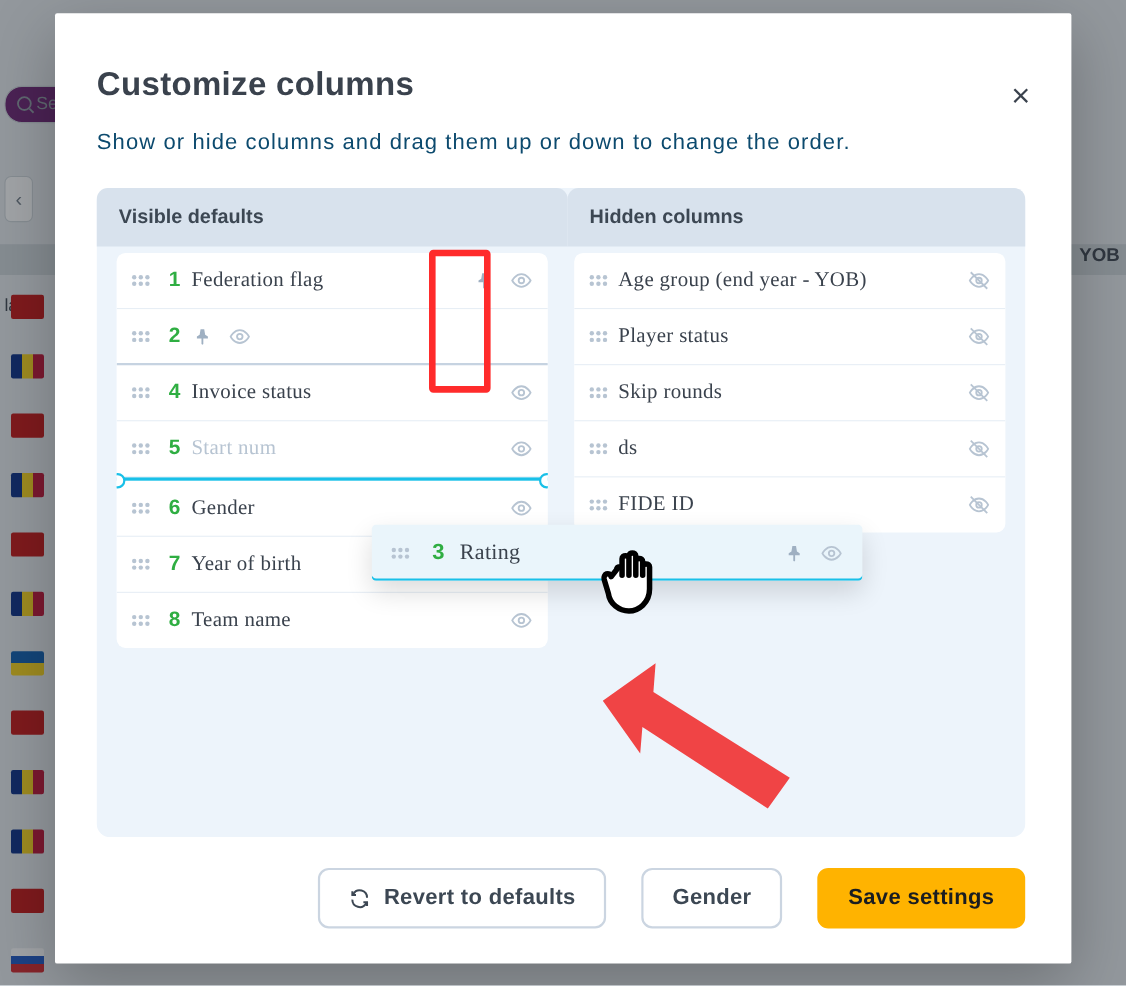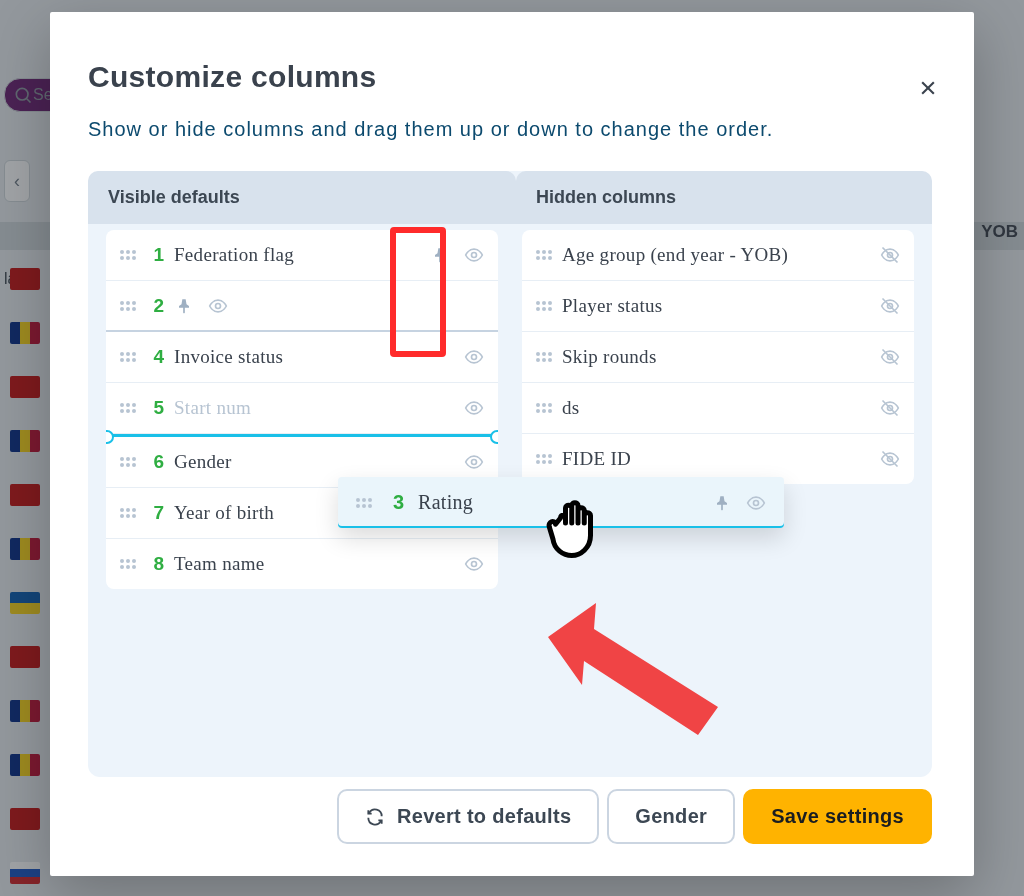--- a/index.html
+++ b/index.html
@@ -185,22 +185,22 @@
     pointer-events:none;
   }
 
   .arrow-annot{
     position:absolute; top:426px; left:460px;
     pointer-events:none;
   }
 
   
   .footer{
-    display:flex; gap:8px; justify-content:flex-end;
-    padding-top:12px;
+    display:flex; gap:32px; justify-content:flex-end;
+    padding-top:28px;
   }
   .btn{
     font-size:20px; font-weight:600; padding:14px 26px;
     border-radius:10px; border:2px solid var(--btn-border);
     background:#fff; color:#3c4753; cursor:pointer;
     display:inline-flex; align-items:center; gap:12px;
     letter-spacing:.3px;
   }
   .btn.primary{
     background:var(--save-btn); border-color:var(--save-btn);

